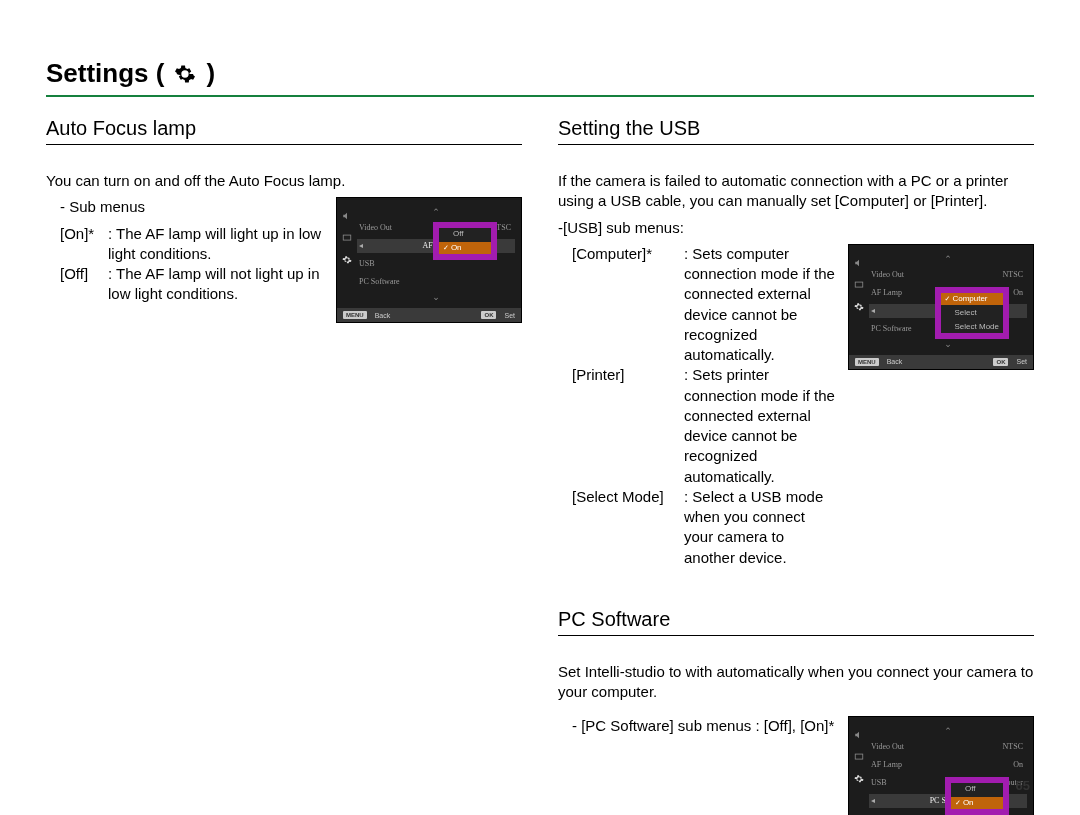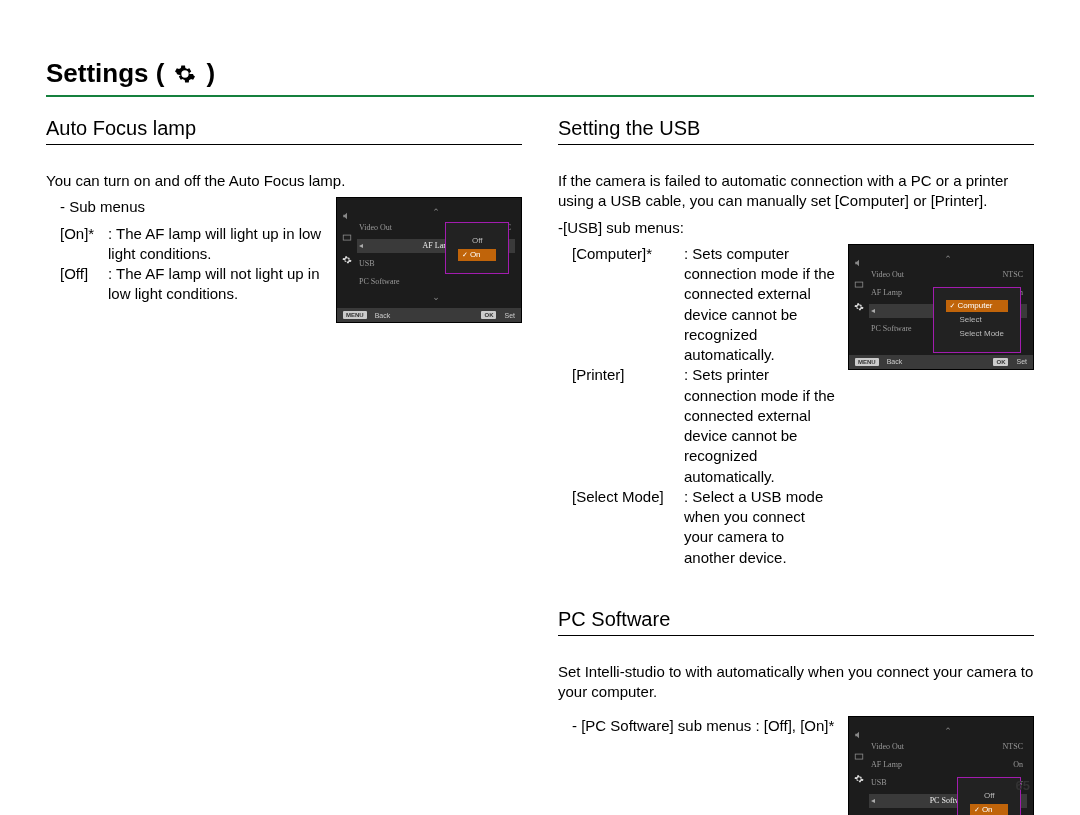--- a/index.html
+++ b/index.html
@@ -55,21 +55,21 @@
   }
   .cam-body { display:flex; flex:1; padding:6px 0 6px 0; position:relative;}
   .cam-icons { width:20px; display:flex; flex-direction:column; align-items:center; gap:10px; padding-top:6px;}
   .cam-icon { width:12px; height:12px; display:flex; align-items:center; justify-content:center;}
   .cam-list { flex:1; display:flex; flex-direction:column; gap:4px; padding-right:6px; padding-top:4px; position:relative;}
   .cam-row { display:flex; justify-content:space-between; align-items:center; height:14px; padding: 0 4px 0 2px; position:relative;font-family:Liberation Serif, serif;}
   .cam-row.sel { background: #3a3a3a; color:#e8e8e8;}
   .cam-row .k { color:#999; font-size:8px;}
   .cam-row .v { color:#999; font-size:8px;}
   .cam-row.sel .k, .cam-row.sel .v { color:#eee;}
-  .cam-dropdown { position:absolute; right:12px; background:#222; border:1px solid #a21caf; padding:12px; display:flex; flex-direction:column; gap:2px; font-size:8px; min-width:64px;}
+  .cam-dropdown { position:absolute; right:24px; background:#222; border:6px solid #a21caf; padding:0; display:flex; flex-direction:column; gap:2px; font-size:8px; min-width:64px;}
   .cam-opt { padding:2px 4px; color:#bbb;}
   .cam-opt.active { background:#c0640a; color:#fff;}
   .cam-opt.active::before { content:"✓"; margin-right:2px; font-size:7px;}
   .cam-opt.plain::before { content:""; margin-right:10px;}
   .cam-foot { background:#3a3a3a; display:flex; align-items:center; height:14px; padding:0 6px; gap:8px; font-size:7px; color:#ccc;}
   .cam-foot .icon-box { background:#ccc; color:#333; padding:1px 3px; border-radius:1px; font-size:6px; font-weight:bold;}
   .cam-foot .grow { flex:1;}
   .caret { color:#888; font-size:9px; text-align:center;}
   .arrow-left { margin-right:2px; color:#aaa;}
 

